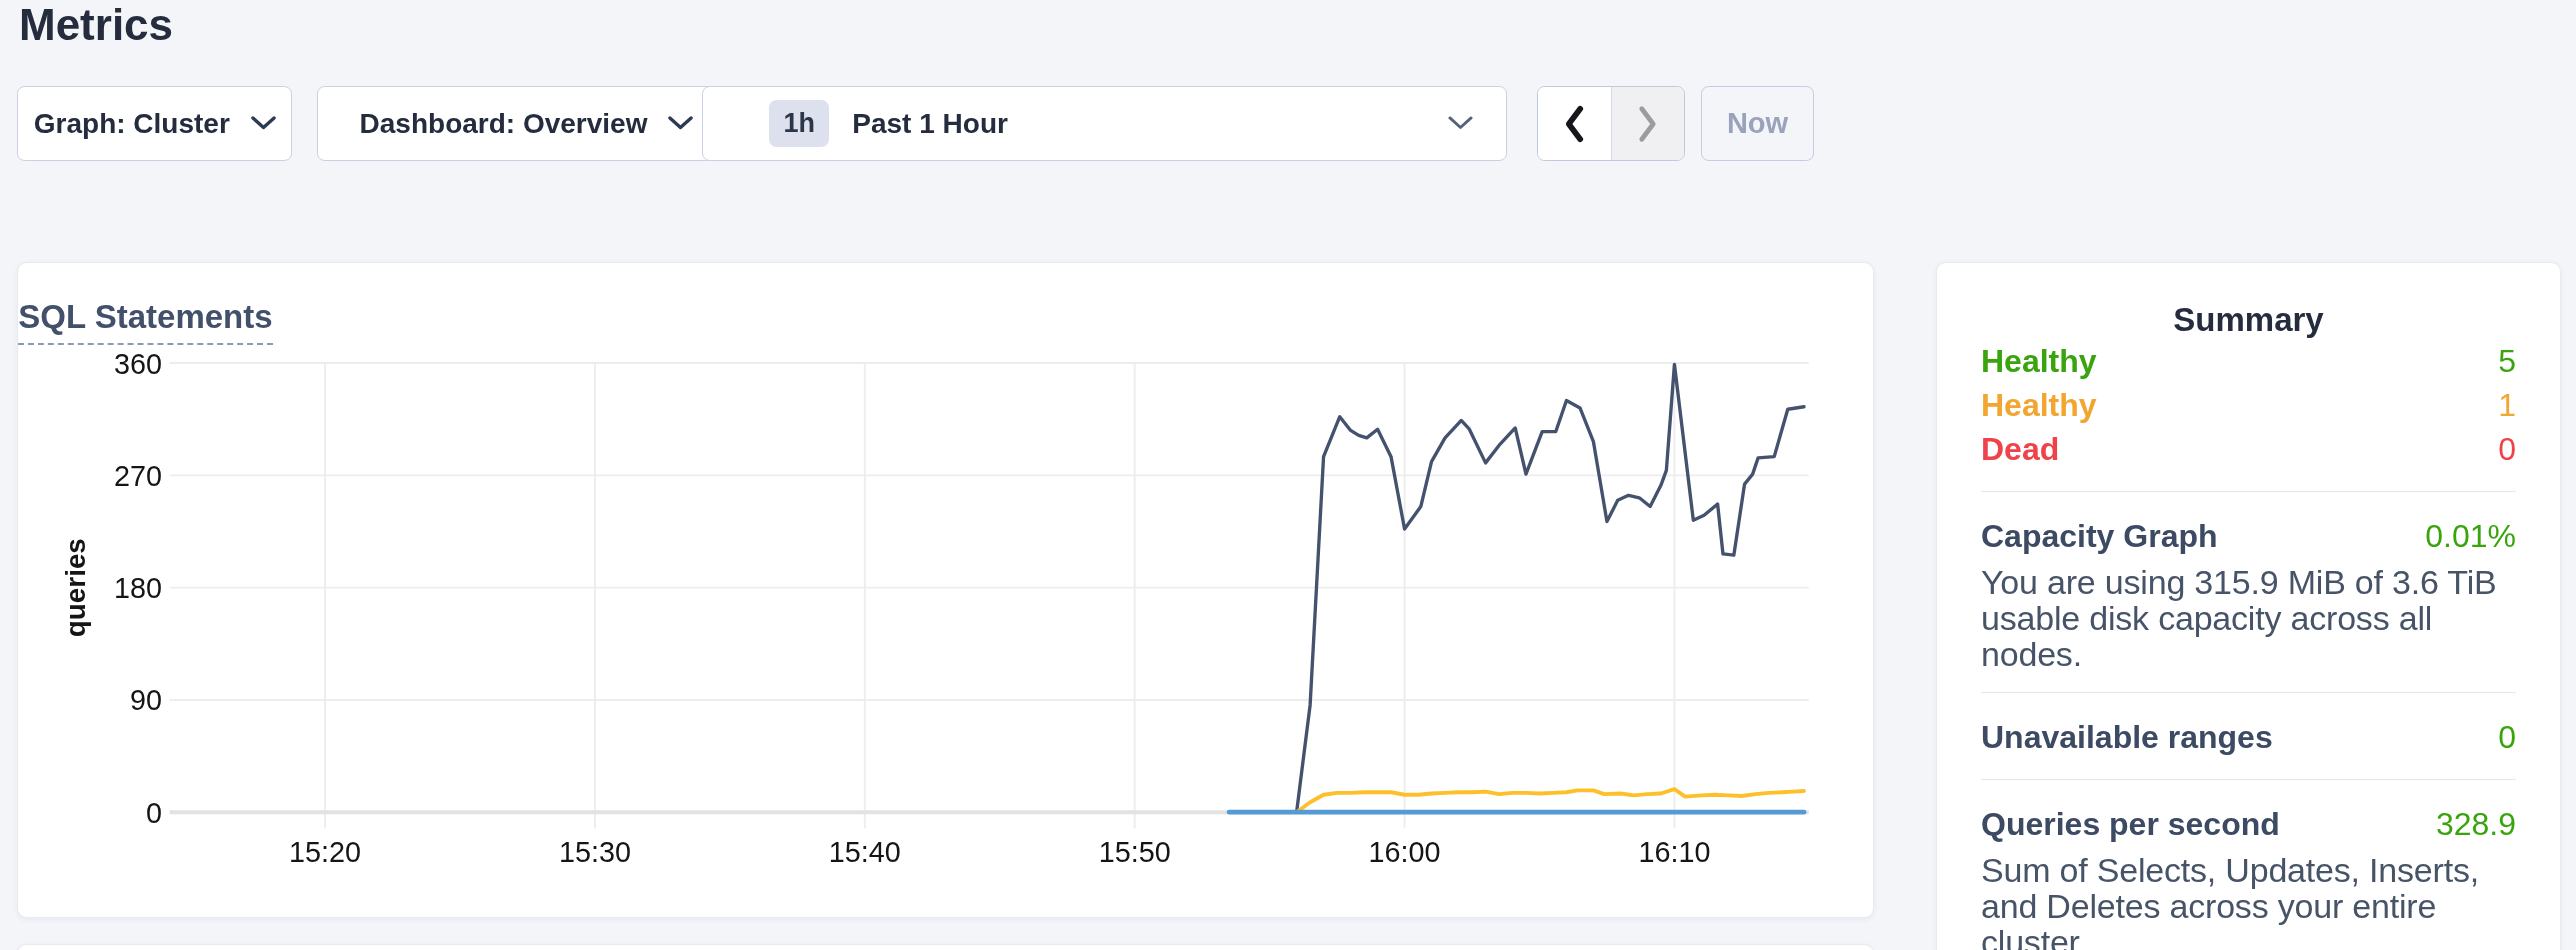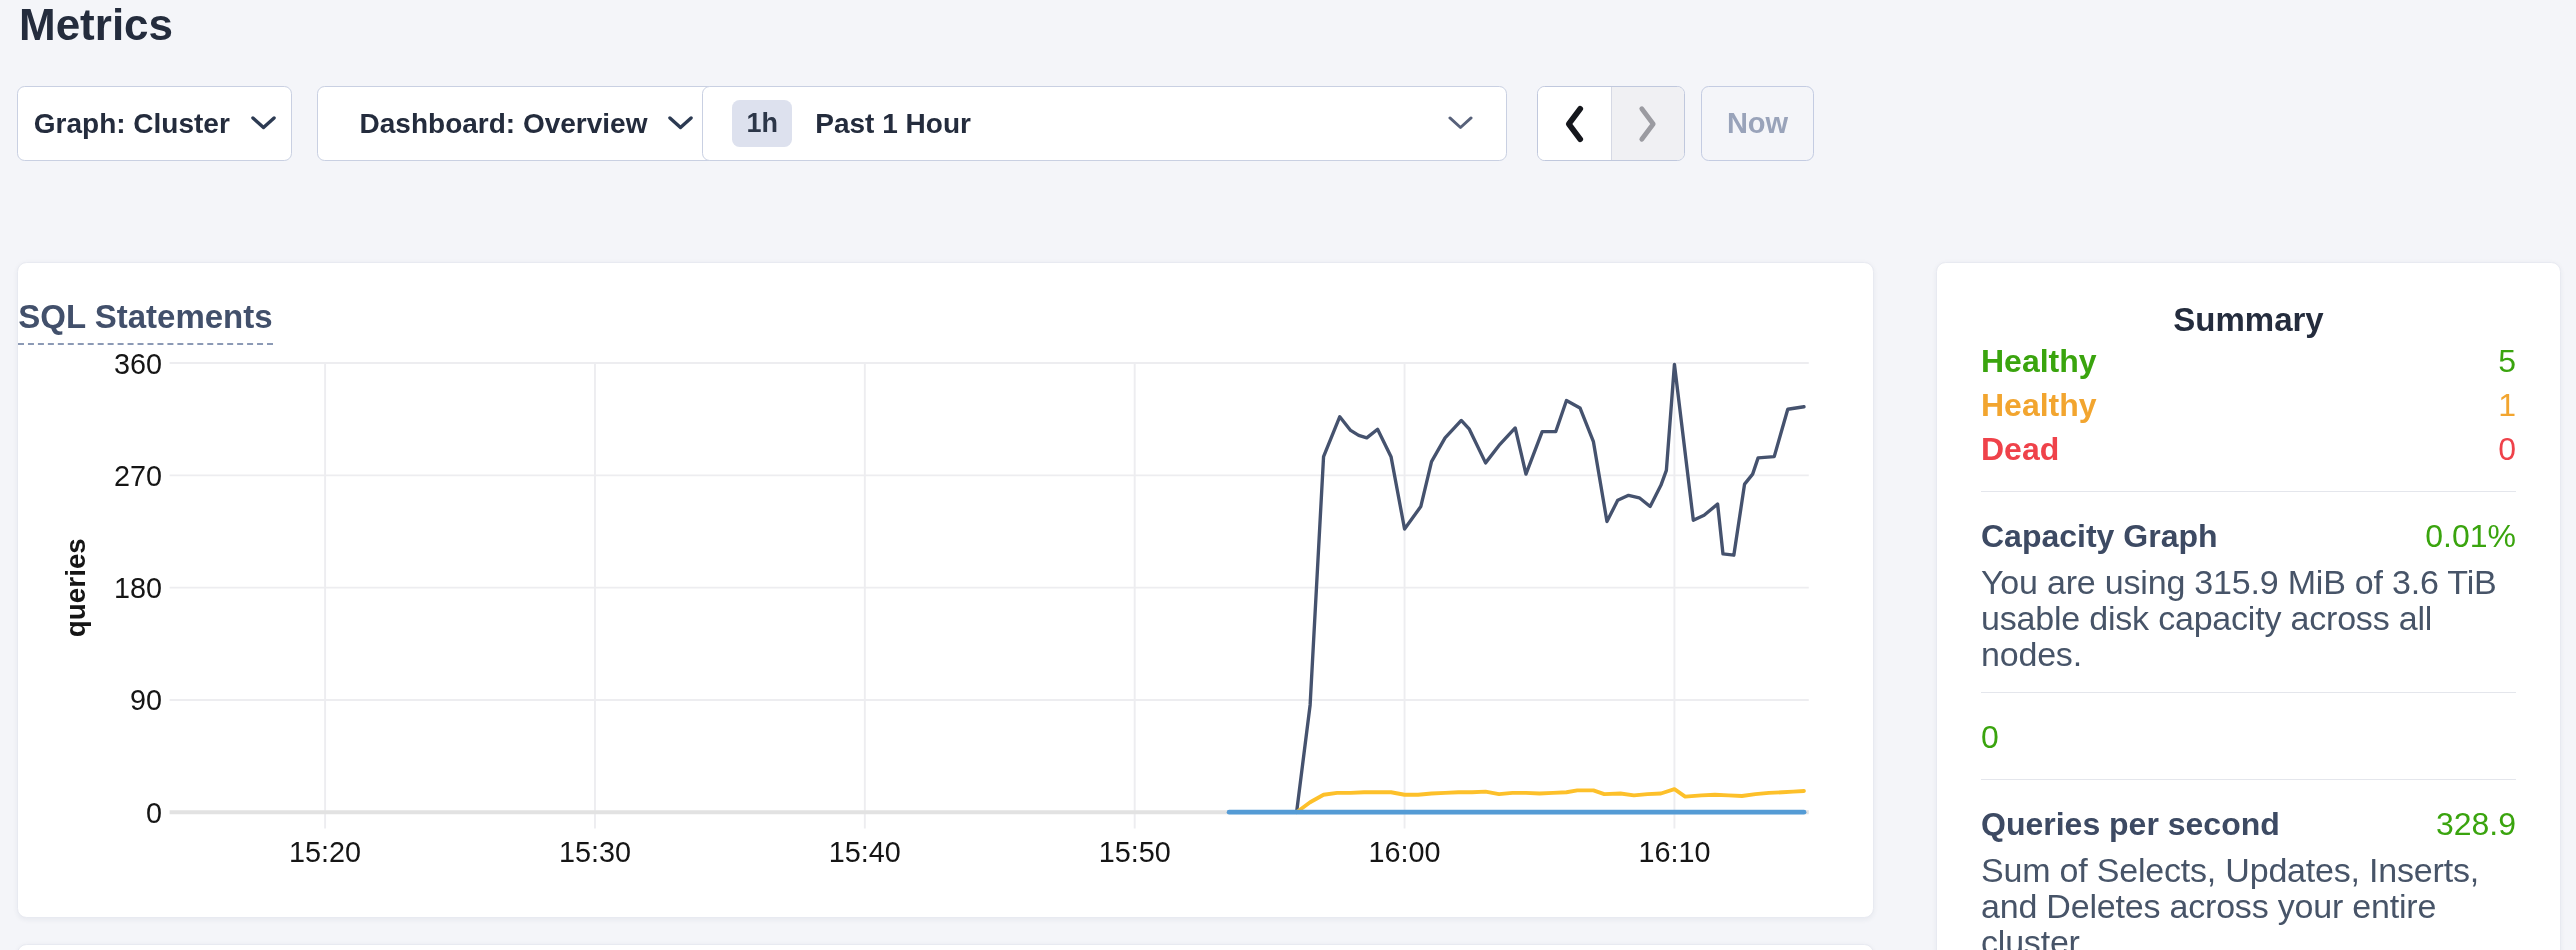--- a/index.html
+++ b/index.html
@@ -17,21 +17,21 @@
     background:#ffffff; border:1.9px solid #c9d0e2; border-radius:7.7px;
     display:flex; align-items:center; justify-content:center; gap:21px;
     font-size:28px; font-weight:700; color:#242c3d; cursor:pointer;
   }
   #graph-dd { left:17.3px;  width:275px; }
   #dash-dd  { left:317px; width:419px; }
   #time-sel { left:702px; width:805px; justify-content:flex-start; gap:23px;
               padding:0 33px 0 29px; font-weight:600; }
   .time-badge {
     background:#dde1ee; border-radius:7.7px; padding:7.7px 14.4px;
-    font-size:27px; font-weight:700; color:#2c3648;
+    font-size:27px; font-weight:700; color:#2c3648;margin-left:37px;
   }
   .time-chevron { margin-left:auto; }
   .pager {
     position:absolute; left:1537px; top:86px; width:148px; height:75px;
     border:1.9px solid #c0c8dd; border-radius:7.7px; overflow:hidden;
     display:flex; background:#fff;
   }
   .pager .half { flex:1; display:flex; align-items:center; justify-content:center;
     background:#fff; border:none; cursor:pointer; }
   .pager .half.disabled { background:#f0f0f3; border-left:1.9px solid #d6d9e4; cursor:default; }
@@ -174,20 +174,21 @@
 
   <div class="srow sec-row">
     <span class="lbl">Capacity Graph</span>
     <span class="green">0.01%</span>
   </div>
   <p class="para">You are using 315.9 MiB of 3.6 TiB usable disk capacity across all nodes.</p>
 
   <hr class="div">
 
   <div class="srow sec-row">
+    <span class="lbl">Unavailable ranges</span>
     <span class="green">0</span>
   </div>
 
   <hr class="div">
 
   <div class="srow sec-row">
     <span class="lbl">Queries per second</span>
     <span class="green">328.9</span>
   </div>
   <p class="para">Sum of Selects, Updates, Inserts, and Deletes across your entire cluster.</p>

